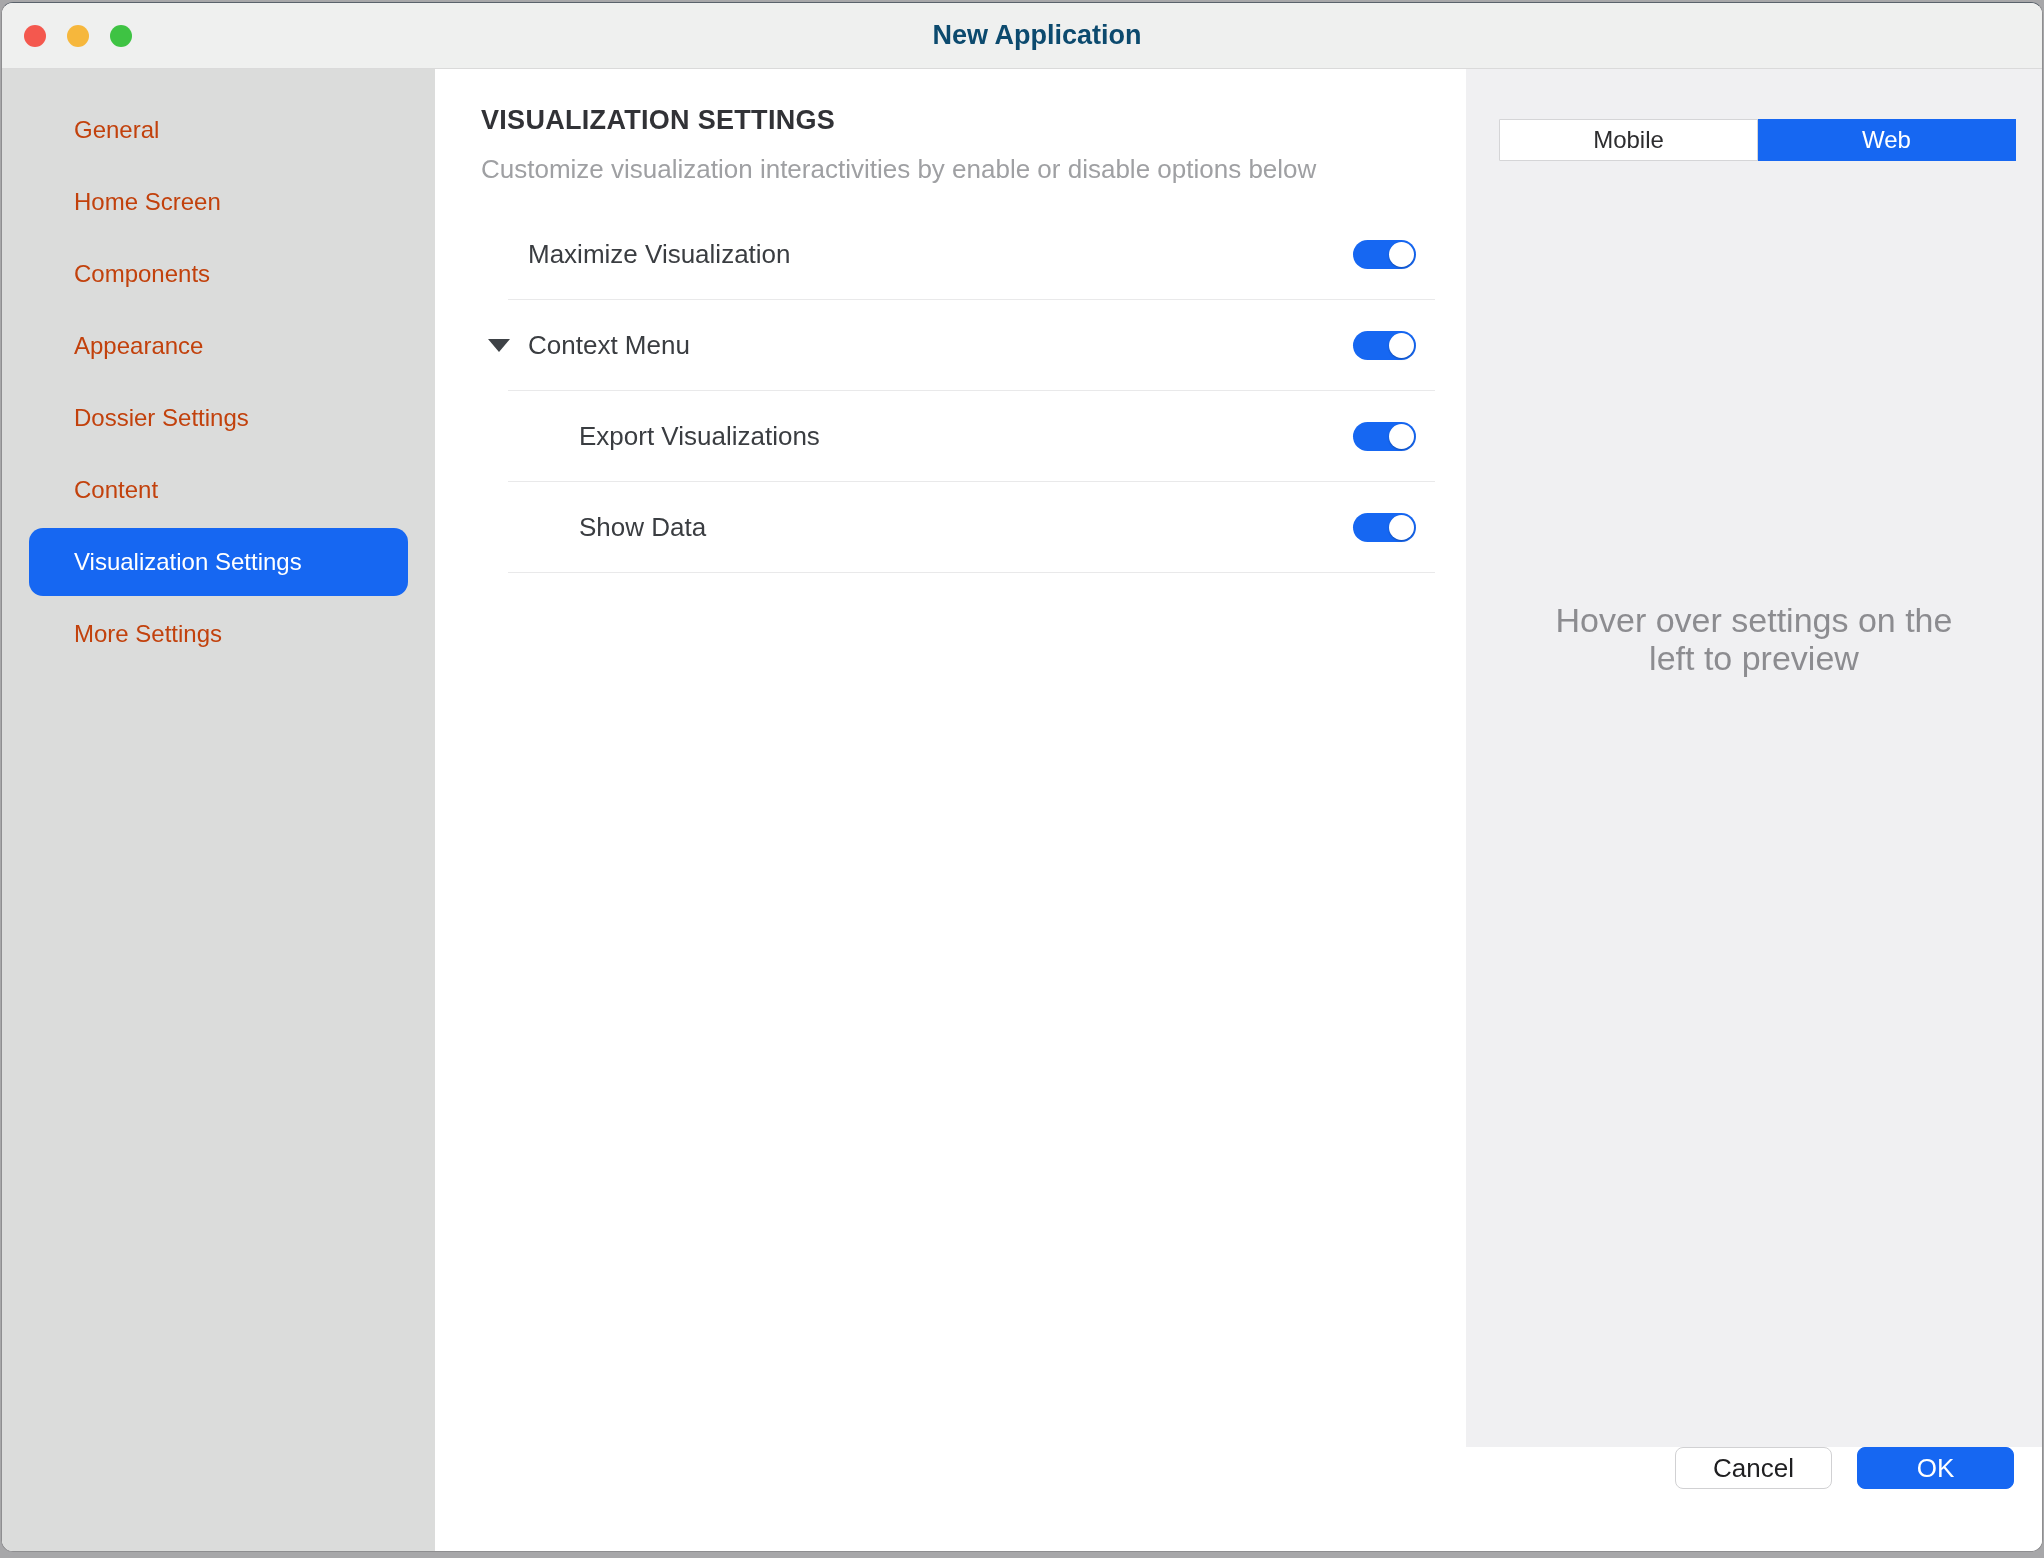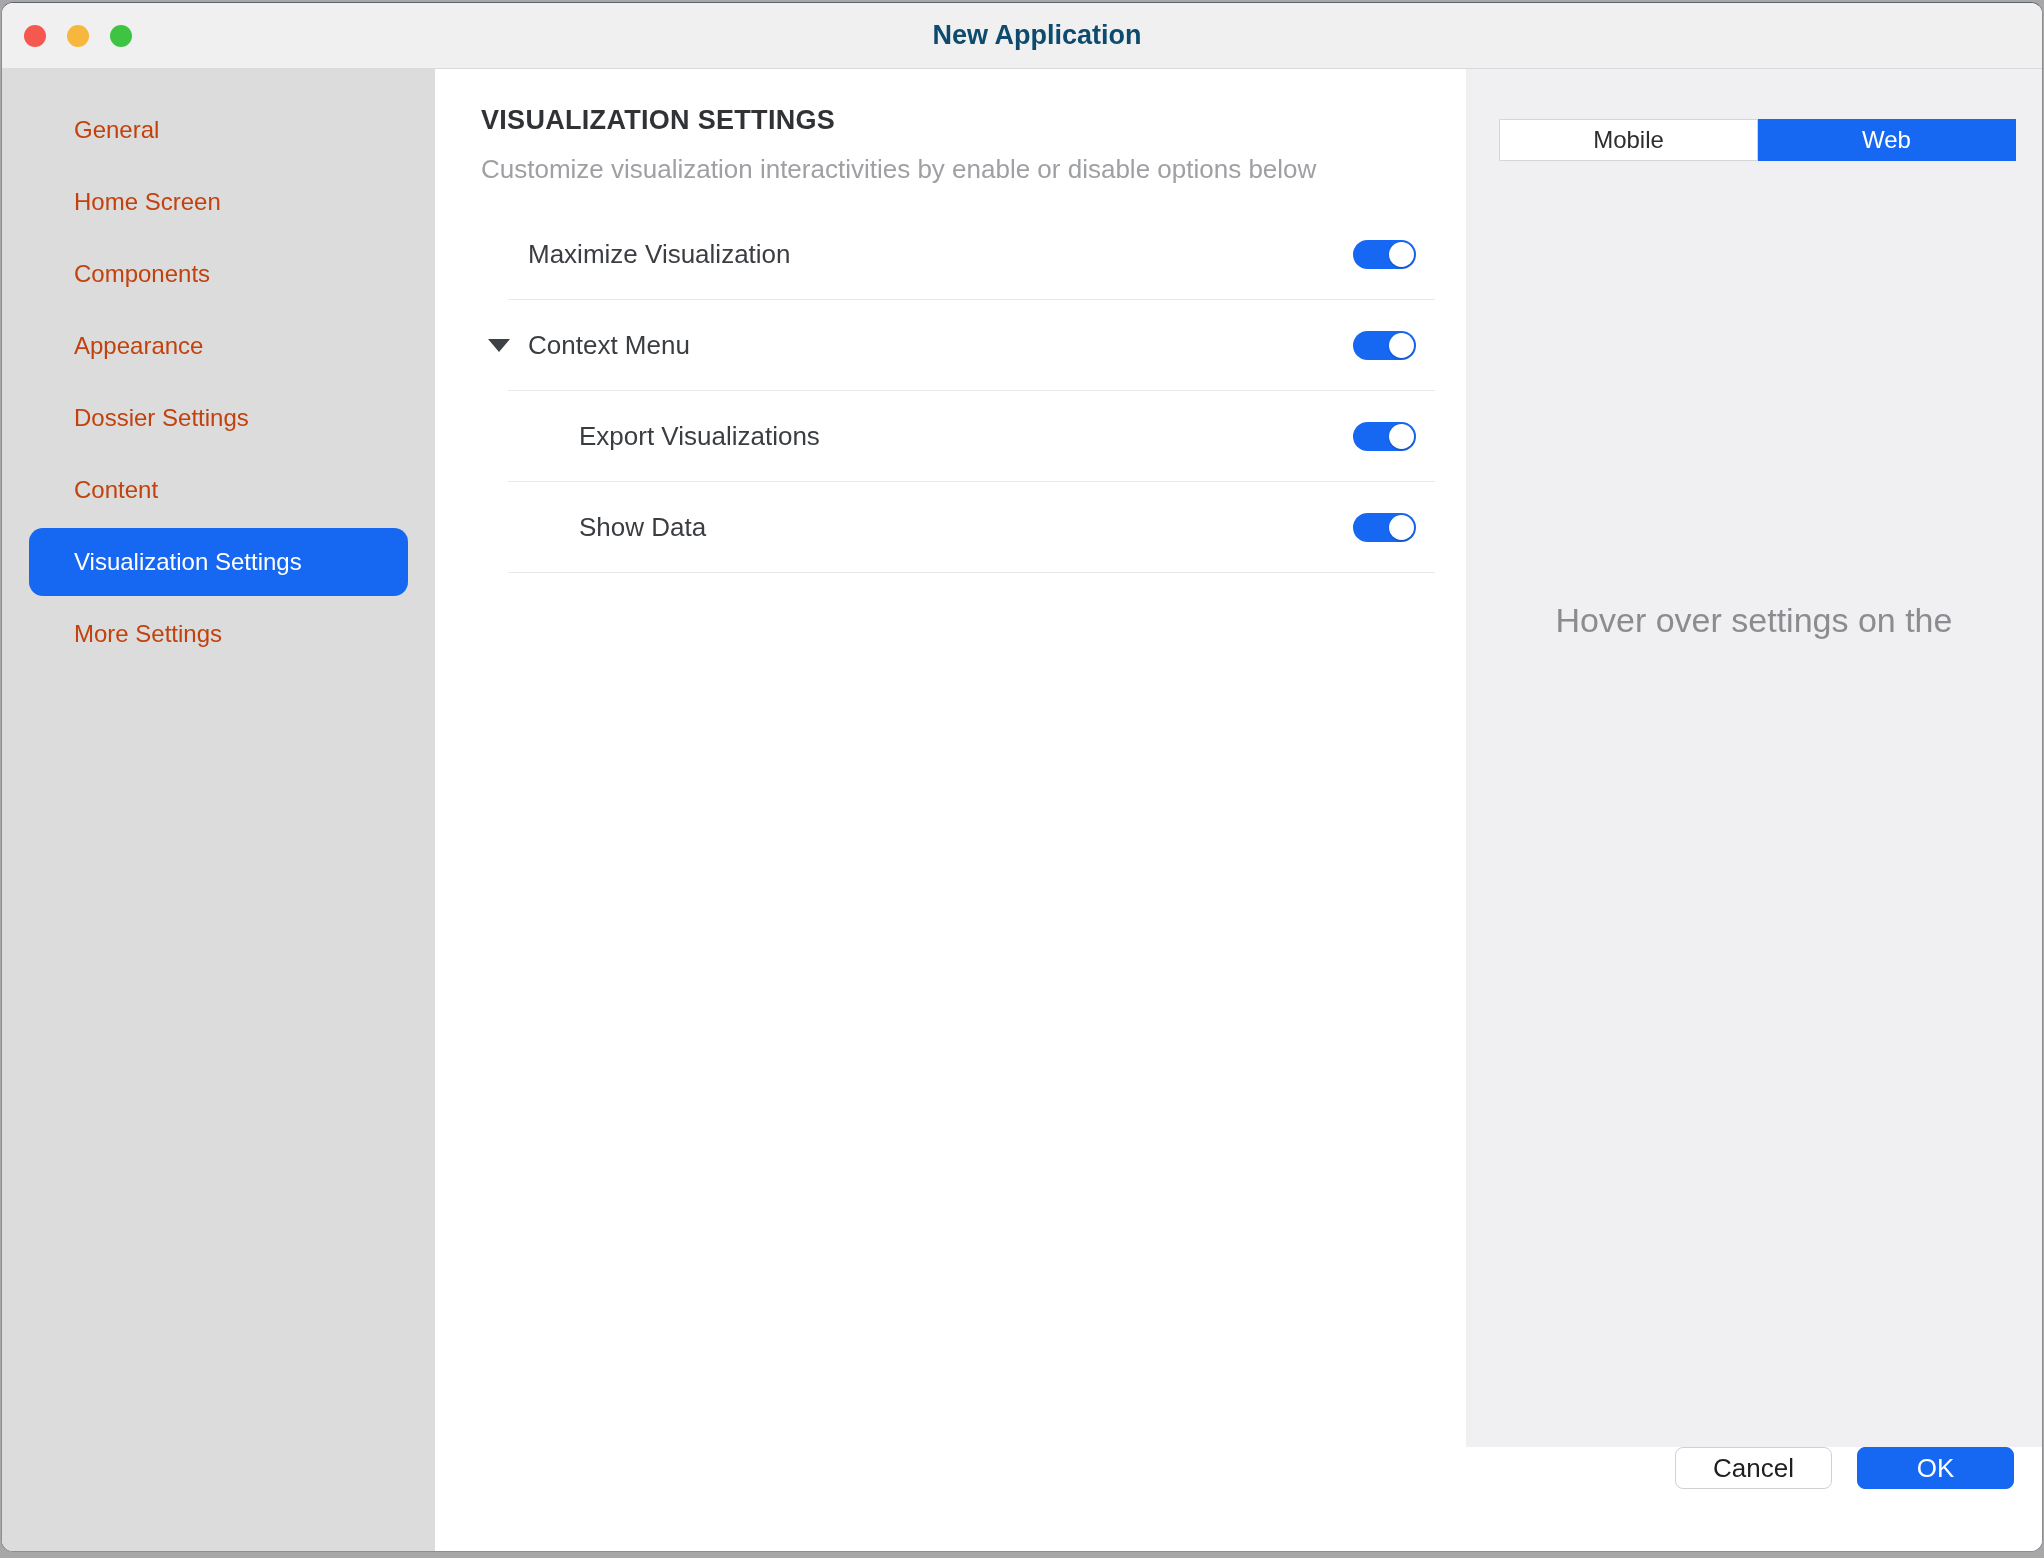--- a/index.html
+++ b/index.html
@@ -264,20 +264,21 @@
           <div class="segmented">
             <div class="seg-btn" data-selected="false">
               <span>Mobile</span>
             </div>
             <div class="seg-btn" data-selected="true">
               <span>Web</span>
             </div>
           </div>
           <div class="preview-placeholder">
             <div>Hover over settings on the</div>
+            <div>left to preview</div>
           </div>
         </aside>
 
       </div>
 
       <div class="footer">
         <button class="btn secondary">Cancel</button>
         <button class="btn primary">OK</button>
       </div>
     </div>

